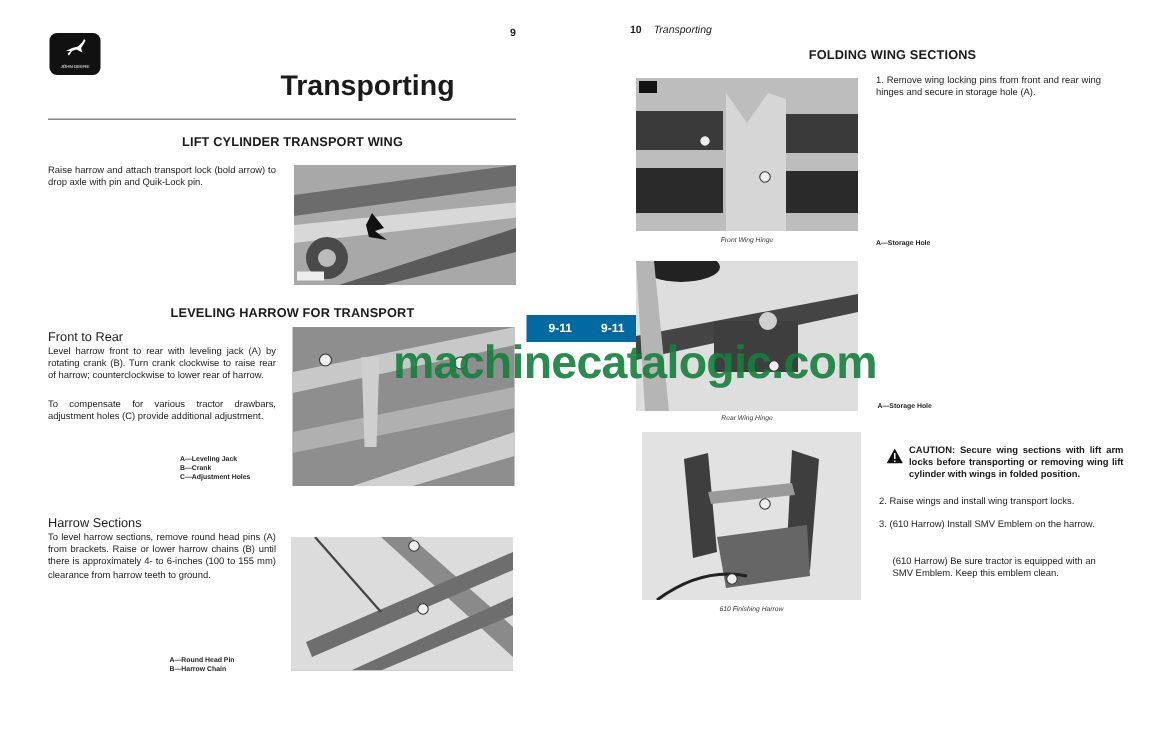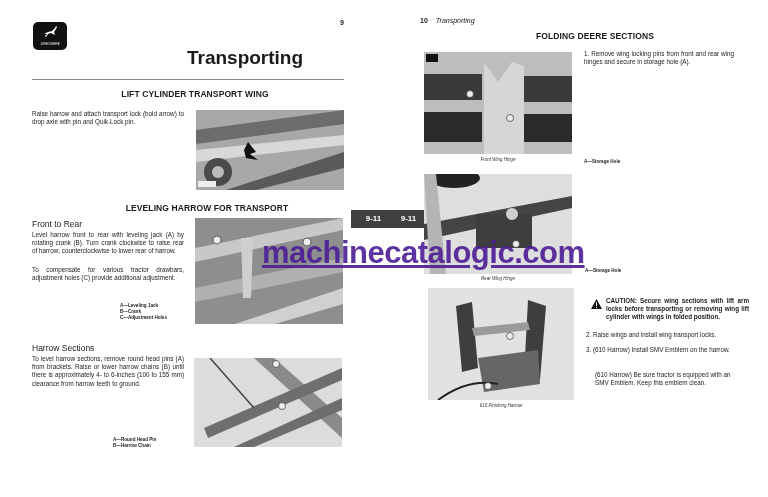--- a/index.html
+++ b/index.html
@@ -11,22 +11,22 @@
   .pnum { font-size:7px; font-weight:bold; }
   .title { left:140px; top:47px; width:210px; font-size:19px; font-weight:bold; text-align:center; }
   .hrule { left:32px; top:79px; width:312px; height:1px; background:#888; }
   .h2 { font-size:8.5px; font-weight:bold; text-align:center; letter-spacing:0.1px; }
   .h3 { font-size:8.5px; font-weight:normal; }
   .body { font-size:6.3px; line-height:8.2px; text-align:justify; color:#222; }
   .legend { font-size:4.6px; line-height:6px; font-weight:bold; color:#222; white-space:nowrap; }
   .caption { font-size:4.5px; font-style:italic; color:#333; text-align:center; }
   .photo { background:#9a9a9a; overflow:hidden; }
   .photo svg { display:block; width:100%; height:100%; }
-  .tab { background:#404040; color:#fff; font-size:8px; font-weight:bold; text-align:center; line-height:18px; width:45px; height:18px; }
-  .watermark { left:262px; top:235px; font-size:31px; font-weight:bold; color:#4c1d95; opacity:0.9; white-space:nowrap; letter-spacing:-0.5px;text-decoration:underline; }
+  .tab { background:#0369a1; color:#fff; font-size:8px; font-weight:bold; text-align:center; line-height:18px; width:45px; height:18px; }
+  .watermark { left:262px; top:224px; font-size:31px; font-weight:bold; color:#15803d; opacity:0.9; white-space:nowrap; letter-spacing:-0.5px; }
   .running { font-size:7px; }
   .running i { font-style:italic; margin-left:8px; }
   .caution-icon { width:11px; height:10px; }
   .caution { font-size:6.3px; line-height:8px; font-weight:bold; }
   .step { font-size:6.3px; line-height:8px; color:#222; }
 </style>
 </head>
 <body>
 
 <div class="abs logo">
@@ -49,21 +49,21 @@
     <polygon points="0,20 148,0 148,14 0,34" fill="#6c6c6c"></polygon>
     <polygon points="0,40 148,25 148,35 0,52" fill="#d8d8d8"></polygon>
     <polygon points="30,80 148,42 148,58 60,80" fill="#5a5a5a"></polygon>
     <circle cx="22" cy="62" r="14" fill="#4a4a4a"></circle>
     <circle cx="22" cy="62" r="6" fill="#bbb"></circle>
     <polygon points="52,32 60,42 54,44 62,50 50,48 48,40" fill="#111"></polygon>
     <rect x="2" y="71" width="18" height="6" fill="#eee"></rect>
   </svg>
 </div>
 
-<div class="abs h2" style="left:112px; top:203px; width:190px;">LEVELING HARROW FOR TRANSPORT</div>
+<div class="abs h2" style="left:100px; top:203px; width:190px;">LEVELING HARROW FOR TRANSPORT</div>
 
 <div class="abs h3" style="left:32px; top:219px;">Front to Rear</div>
 <div class="abs body" style="left:32px; top:231px; width:152px;">Level harrow front to rear with leveling jack (A) by rotating crank (B). Turn crank clockwise to raise rear of harrow; counterclockwise to lower rear of harrow.</div>
 <div class="abs body" style="left:32px; top:266px; width:152px;">To compensate for various tractor drawbars, adjustment holes (C) provide additional adjustment.</div>
 
 <div class="abs legend" style="left:120px; top:303px;">
   <div>A—Leveling Jack</div>
   <div>B—Crank</div>
   <div>C—Adjustment Holes</div>
 </div>
@@ -99,21 +99,21 @@
     <circle cx="88" cy="48" r="3.5" fill="#eee" stroke="#333" stroke-width="0.7"></circle>
   </svg>
 </div>
 
 <div class="abs tab" style="left:351px; top:210px;">9-11</div>
 <div class="abs tab" style="left:386px; top:210px;">9-11</div>
 
 <div class="abs running" style="left:420px; top:17px;">
   <b>10</b><i>Transporting</i>
 </div>
-<div class="abs h2" style="left:500px; top:31px; width:190px;">FOLDING DEERE SECTIONS</div>
+<div class="abs h2" style="left:500px; top:31px; width:190px;">FOLDING WING SECTIONS</div>
 
 <div class="abs step" style="left:584px; top:50px; width:150px; text-align:justify;">1. Remove wing locking pins from front and rear wing hinges and secure in storage hole (A).</div>
 
 <div class="abs photo" style="left:424px; top:52px; width:148px; height:102px;">
   <svg viewBox="0 0 148 102" preserveAspectRatio="none">
     <rect width="148" height="102" fill="#bdbdbd"></rect>
     <rect x="0" y="22" width="58" height="26" fill="#3a3a3a"></rect>
     <rect x="100" y="24" width="48" height="26" fill="#3a3a3a"></rect>
     <rect x="0" y="60" width="58" height="30" fill="#2a2a2a"></rect>
     <rect x="100" y="62" width="48" height="28" fill="#2a2a2a"></rect>

